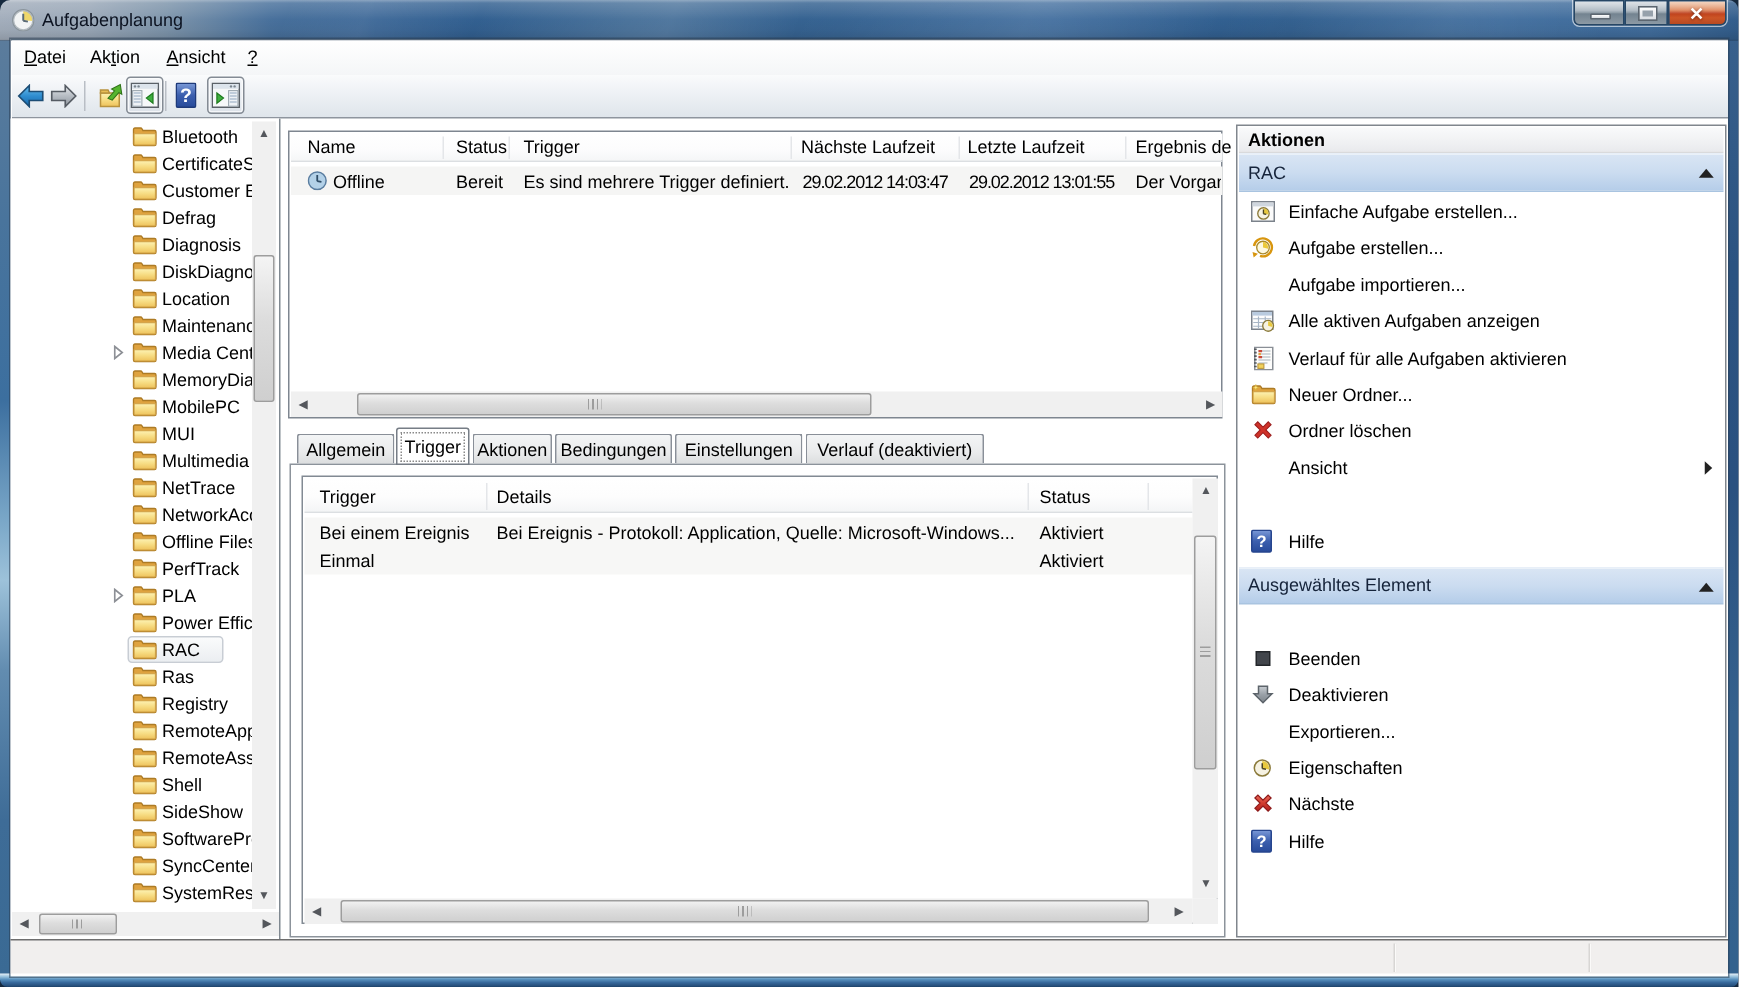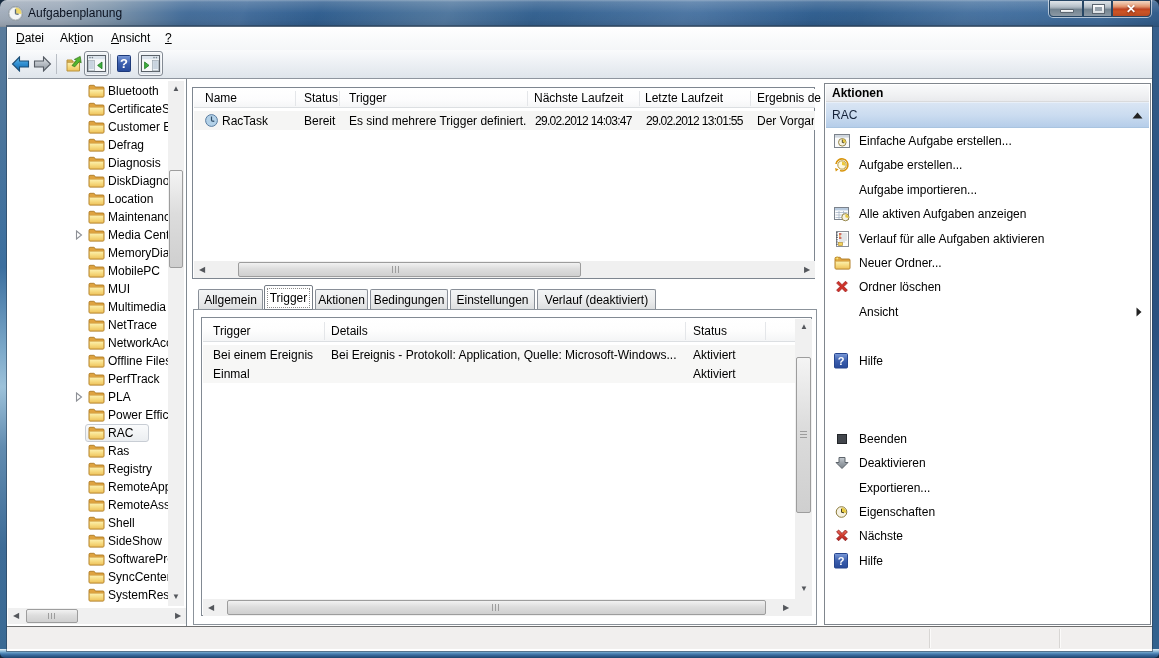--- a/index.html
+++ b/index.html
@@ -421,21 +421,21 @@
       <span class="hdrtxt" style="left:155px;top:2px;">Trigger</span>
       <span class="hdrtxt" style="left:340px;top:2px;">Nächste Laufzeit</span>
       <span class="hdrtxt" style="left:451px;top:2px;">Letzte Laufzeit</span>
       <span class="hdrtxt" style="left:563px;top:2px;">Ergebnis de</span>
     </div>
     <div class="abs" style="left:1px;top:23px;width:621px;height:19px;background:#f5f5f4;">
       <svg class="abs" style="left:11px;top:3px" width="13" height="13" viewBox="0 0 13 13">
         <circle cx="6.5" cy="6.5" r="5.9" fill="#b3d1e8" stroke="#5a7da0" stroke-width="1"></circle>
         <path d="M6.5 6.8 L6.5 2.6 M6.5 6.8 L9.3 7.3" stroke="#2e4c66" stroke-width="1.2" fill="none"></path>
       </svg>
-      <span class="cell" style="left:28px;top:3px;">RacTask</span>
+      <span class="cell" style="left:28px;top:3px;">Offline</span>
       <span class="cell" style="left:110px;top:3px;">Bereit</span>
       <span class="cell" style="left:155px;top:3px;">Es sind mehrere Trigger definiert.</span>
       <span class="cell" style="left:341px;top:3px;letter-spacing:-0.7px;">29.02.2012 14:03:47</span>
       <span class="cell" style="left:452px;top:3px;letter-spacing:-0.7px;text-align:center;">29.02.2012 13:01:55</span>
       <span class="cell" style="left:563px;top:3px;width:57px;overflow:hidden;">Der Vorgan</span>
     </div>
     <div class="sb-track" style="left:1px;top:173px;width:621px;height:17px;"></div>
     <div class="arr" style="left:6px;top:178px;">◀</div>
     <div class="arr" style="left:611px;top:178px;">▶</div>
     <div class="sb-thumbh" style="left:45px;top:174px;width:343px;height:15px;"></div>
@@ -556,20 +556,26 @@
           <path d="M0.5 0.5 L5.5 5 L0.5 9.5 Z" fill="#222"></path>
         </svg>
     </div>
     <div class="actitem" style="top:265px;">
       <svg width="14" height="16" viewBox="0 0 14 16">
           <rect x="0.5" y="0.5" width="13" height="14.5" rx="1" fill="url(#ghelp)" stroke="#26458e"></rect>
           <text x="7" y="11.5" font-family="Liberation Sans" font-size="11" font-weight="bold" fill="#fff" text-anchor="middle">?</text>
         </svg>
       <span class="lbl">Hilfe</span>
     </div>
+    <div class="acthead" style="top:294px;height:25px;background:linear-gradient(180deg,#d9e5f4 0%,#cbdcf0 50%,#b5cde9 100%);border-top:1px solid #e8eff8;border-bottom:1px solid #a9c4e0;box-sizing:border-box;">
+      <span style="position:absolute;left:6px;top:4px;font-size:12px;color:#15233a;">Ausgewähltes Element</span>
+      <svg style="position:absolute;left:306px;top:9px;" width="11" height="7" viewBox="0 0 11 7">
+          <path d="M5.5 0.5 L10.5 6.5 L0.5 6.5 Z" fill="#222"></path>
+        </svg>
+    </div>
     <div class="actitem" style="top:343px;">
       <svg width="16" height="16" viewBox="0 0 16 16">
           <rect x="3.5" y="3.5" width="9" height="9" fill="#42464c" stroke="#23262a" stroke-width="1"></rect>
         </svg>
       <span class="lbl">Beenden</span>
     </div>
     <div class="actitem" style="top:367px;">
       <svg width="16" height="16" viewBox="0 0 16 16">
           <path d="M5 2.5 L11 2.5 L11 7.5 L14 7.5 L8 13.5 L2 7.5 L5 7.5 Z" fill="url(#gdis)" stroke="#5d646b" stroke-width="1"></path>
         </svg>

